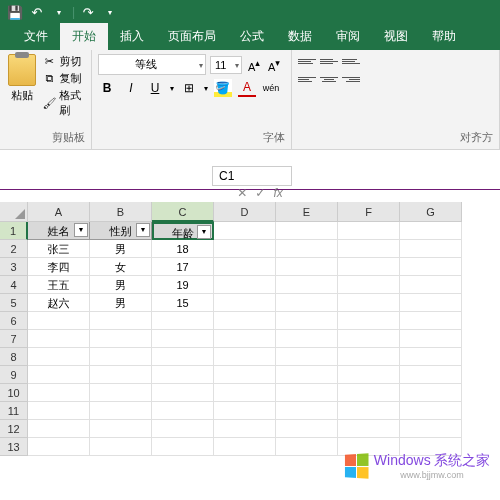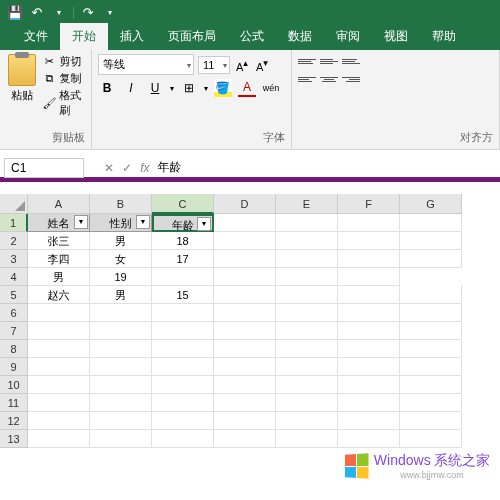--- a/index.html
+++ b/index.html
@@ -23,36 +23,36 @@
     .paste-icon { width: 28px; height: 32px; background: linear-gradient(#f9d97a, #e8b84a); border: 1px solid #c89830; border-radius: 2px; position: relative; }
     .paste-icon::after { content: ""; position: absolute; top: -3px; left: 6px; width: 14px; height: 6px; background: #888; border-radius: 2px; }
     .paste-label { font-size: 11px; margin-top: 2px; }
     .clip-btns { display: flex; flex-direction: column; gap: 2px; font-size: 11px; }
     .clip-btn { display: flex; align-items: center; gap: 3px; }
     .clip-icon { width: 14px; height: 14px; display: inline-flex; align-items: center; justify-content: center; }
     
     .font-group { width: 200px; }
     .font-row1 { display: flex; gap: 4px; align-items: center; margin-bottom: 4px; }
     .font-select { border: 1px solid #ccc; background: #fff; padding: 2px 16px 2px 4px; font-size: 11px; position: relative; }
-    .font-name { width: 96px; }
+    .font-name { width: 108px; text-align: center; }
     .font-size { width: 32px; }
     .dropdown-arrow { position: absolute; right: 2px; top: 50%; transform: translateY(-50%); font-size: 8px; color: #666; }
     .font-grow { width: 16px; text-align: center; font-size: 11px; }
     .font-row2 { display: flex; gap: 6px; align-items: center; }
     .fmt-btn { width: 18px; height: 18px; display: flex; align-items: center; justify-content: center; font-size: 12px; }
     .bold { font-weight: bold; }
     .italic { font-style: italic; }
     .underline { text-decoration: underline; }
     
     .align-group { flex: 1; }
     .align-row { display: flex; gap: 4px; margin-bottom: 4px; }
     .align-btn { width: 18px; height: 14px; display: flex; flex-direction: column; justify-content: center; gap: 1px; }
     .align-line { height: 1px; background: #555; }
     
-    .formula-bar { height: 24px; border-bottom: 5px solid #701a75; display: flex; align-items: center; margin-top: 8px; }
+    .formula-bar { height: 24px; border-bottom: 1px solid #701a75; display: flex; align-items: center; margin-top: 16px; flex-direction: column; }
     .name-box { width: 80px; border: 1px solid #ccc; padding: 2px 6px; font-size: 12px; margin-left: 4px; background: #fff; }
     .fb-btns { display: flex; margin-left: 20px; gap: 8px; color: #888; font-size: 12px; }
     .fb-btn { cursor: pointer; }
     .fx { font-style: italic; }
     .formula-input { flex: 1; padding: 2px 8px; font-size: 12px; }
     
     .grid-area { display: flex; margin-top: 12px; }
     .row-headers { display: flex; flex-direction: column; }
     .col-headers { display: flex; }
     .corner { width: 28px; height: 20px; background: #e6e6e6; border-right: 1px solid #ccc; border-bottom: 1px solid #ccc; position: relative; }
@@ -247,20 +247,21 @@
         <div class="cell-row">
           <div class="cell">李四</div>
           <div class="cell">女</div>
           <div class="cell">17</div>
           <div class="cell"></div>
           <div class="cell"></div>
           <div class="cell"></div>
           <div class="cell"></div>
         </div>
         <div class="cell-row">
+          <div class="cell">王五</div>
           <div class="cell">男</div>
           <div class="cell">19</div>
           <div class="cell"></div>
           <div class="cell"></div>
           <div class="cell"></div>
           <div class="cell"></div>
         </div>
         <div class="cell-row">
           <div class="cell">赵六</div>
           <div class="cell">男</div>

